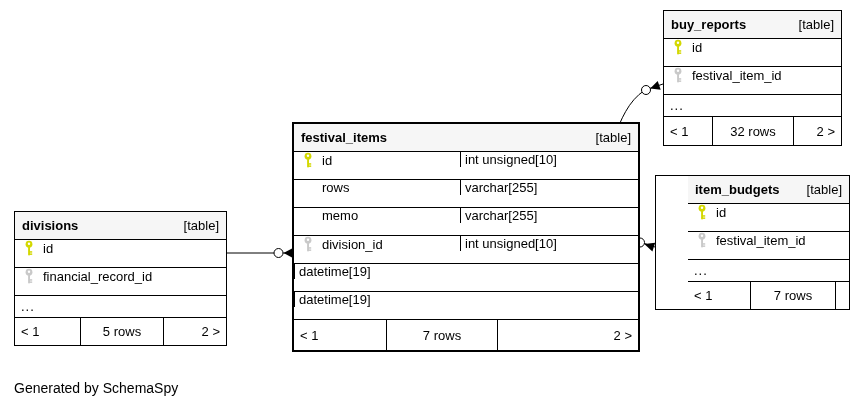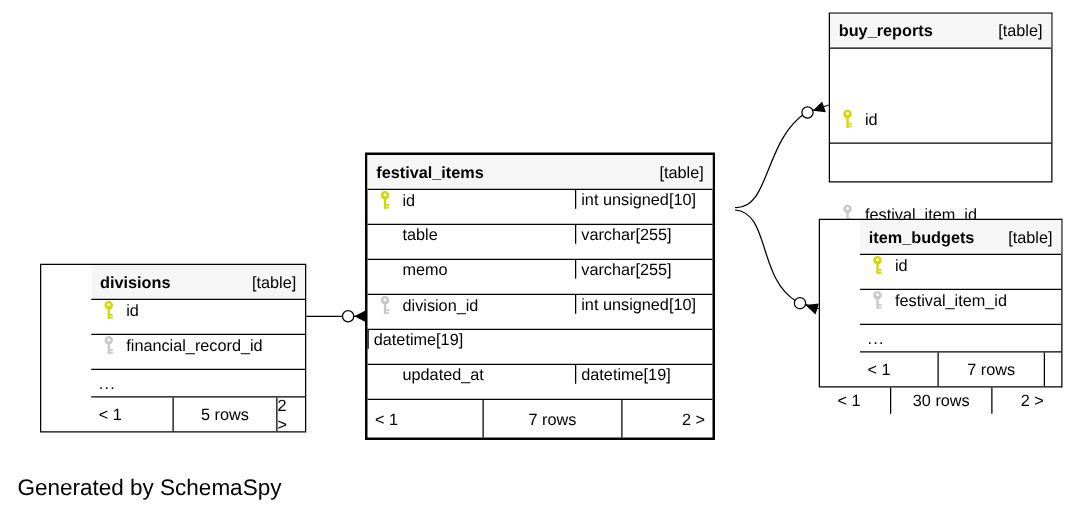--- a/index.html
+++ b/index.html
@@ -46,21 +46,21 @@
   }
   .pager{flex:1;display:flex;align-items:stretch;min-height:22px;}
   .pg{display:flex;align-items:center;box-sizing:border-box;}
   .pg-prev{justify-content:flex-start;padding-left:6px;cursor:pointer;}
   .pg-rows{justify-content:center;border-left:1px solid var(--border);}
   .pg-next{flex:1;justify-content:flex-end;padding-right:6px;border-left:1px solid var(--border);cursor:pointer;}
   .t0 .pg-prev{width:65px;} .t0 .pg-rows{width:83px;}
   .t1 .pg-prev{width:92px;} .t1 .pg-rows{width:111px;}
   .t2 .pg-prev{width:48px;} .t2 .pg-rows{width:81px;}
   .t3 .pg-prev{width:62px;} .t3 .pg-rows{width:85px;}
-  .note{position:absolute;left:14px;top:380px;font-size:18px;}
+  .note{position:absolute;left:14px;top:380px;font-size:14px;}
 </style>
 </head>
 <body>
 
 <div class="canvas">
 
   <svg class="connectors" width="865" height="409">
 
     <path d="M227,253 L292,253"></path>
     <circle cx="278.5" cy="253" r="4.5"></circle>
@@ -68,21 +68,21 @@
 
     <path d="M588,166 C616,168 611,112 645,90 L663,84"></path>
     <circle cx="646" cy="90" r="4.5"></circle>
     <polygon points="650.2,88.5 660.7,89.7 657.7,81.1"></polygon>
 
     <path d="M588,168 C616,170 606,222 637,241 L655,247"></path>
     <circle cx="640" cy="242.5" r="4.5"></circle>
     <polygon points="644.3,243.9 652.4,251.6 655.2,242.8"></polygon>
   </svg>
 
-  <div class="tbl t0" style="left:32px;top:211px;width:213px;height:135px;padding-left:40px;">
+  <div class="tbl t0" style="left:14px;top:211px;width:213px;height:135px;">
     <div class="tbl-header">
       <span class="tbl-name">divisions</span>
       <span class="tbl-tag">[table]</span>
     </div>
     <div class="row">
       <span class="label-cell">
         <span class="key-slot pk">
           <svg width="10" height="16" viewBox="0 0 10 16">
             <circle cx="5" cy="4.2" r="3.4" fill="currentColor"></circle>
             <circle cx="5" cy="3.8" r="1.2" fill="#ffffff"></circle>
@@ -109,21 +109,21 @@
       </span>
     </div>
     <div class="row-ellipsis">...</div>
     <div class="pager">
       <span class="pg pg-prev">&lt; 1</span>
       <span class="pg pg-rows">5 rows</span>
       <span class="pg pg-next">2 &gt;</span>
     </div>
   </div>
 
-  <div class="tbl main t1" style="left:292px;top:122px;width:280px;height:230px;">
+  <div class="tbl main t1" style="left:292px;top:122px;width:348px;height:230px;">
     <div class="tbl-header">
       <span class="tbl-name">festival_items</span>
       <span class="tbl-tag">[table]</span>
     </div>
     <div class="row">
       <span class="label-cell">
         <span class="key-slot pk">
           <svg width="10" height="16" viewBox="0 0 10 16">
             <circle cx="5" cy="4.2" r="3.4" fill="currentColor"></circle>
             <circle cx="5" cy="3.8" r="1.2" fill="#ffffff"></circle>
@@ -132,21 +132,21 @@
             <rect x="6" y="13.4" width="2.2" height="1.5" fill="currentColor"></rect>
           </svg>
         </span>
         <span class="lbl">id</span>
       </span>
       <span class="type-cell">int unsigned[10]</span>
     </div>
     <div class="row">
       <span class="label-cell">
         <span class="key-slot"></span>
-        <span class="lbl">table</span>
+        <span class="lbl">rows</span>
       </span>
       <span class="type-cell">varchar[255]</span>
     </div>
     <div class="row">
       <span class="label-cell">
         <span class="key-slot"></span>
         <span class="lbl">memo</span>
       </span>
       <span class="type-cell">varchar[255]</span>
     </div>
@@ -162,34 +162,30 @@
           </svg>
         </span>
         <span class="lbl">division_id</span>
       </span>
       <span class="type-cell">int unsigned[10]</span>
     </div>
     <div class="row">
       <span class="type-cell">datetime[19]</span>
     </div>
     <div class="row">
-      <span class="label-cell">
-        <span class="key-slot"></span>
-        <span class="lbl">updated_at</span>
-      </span>
       <span class="type-cell">datetime[19]</span>
     </div>
     <div class="pager">
       <span class="pg pg-prev">&lt; 1</span>
       <span class="pg pg-rows">7 rows</span>
       <span class="pg pg-next">2 &gt;</span>
     </div>
   </div>
 
-  <div class="tbl t2" style="left:663px;top:10px;width:179px;height:136px;gap:48px;">
+  <div class="tbl t2" style="left:663px;top:10px;width:179px;height:136px;">
     <div class="tbl-header">
       <span class="tbl-name">buy_reports</span>
       <span class="tbl-tag">[table]</span>
     </div>
     <div class="row">
       <span class="label-cell">
         <span class="key-slot pk">
           <svg width="10" height="16" viewBox="0 0 10 16">
             <circle cx="5" cy="4.2" r="3.4" fill="currentColor"></circle>
             <circle cx="5" cy="3.8" r="1.2" fill="#ffffff"></circle>
@@ -211,21 +207,21 @@
             <rect x="6" y="11.2" width="2.2" height="1.5" fill="currentColor"></rect>
             <rect x="6" y="13.4" width="2.2" height="1.5" fill="currentColor"></rect>
           </svg>
         </span>
         <span class="lbl">festival_item_id</span>
       </span>
     </div>
     <div class="row-ellipsis">...</div>
     <div class="pager">
       <span class="pg pg-prev">&lt; 1</span>
-      <span class="pg pg-rows">30 rows</span>
+      <span class="pg pg-rows">32 rows</span>
       <span class="pg pg-next">2 &gt;</span>
     </div>
   </div>
 
   <div class="tbl t3" style="left:655px;top:175px;width:195px;height:135px;padding-left:32px;">
     <div class="tbl-header">
       <span class="tbl-name">item_budgets</span>
       <span class="tbl-tag">[table]</span>
     </div>
     <div class="row">

